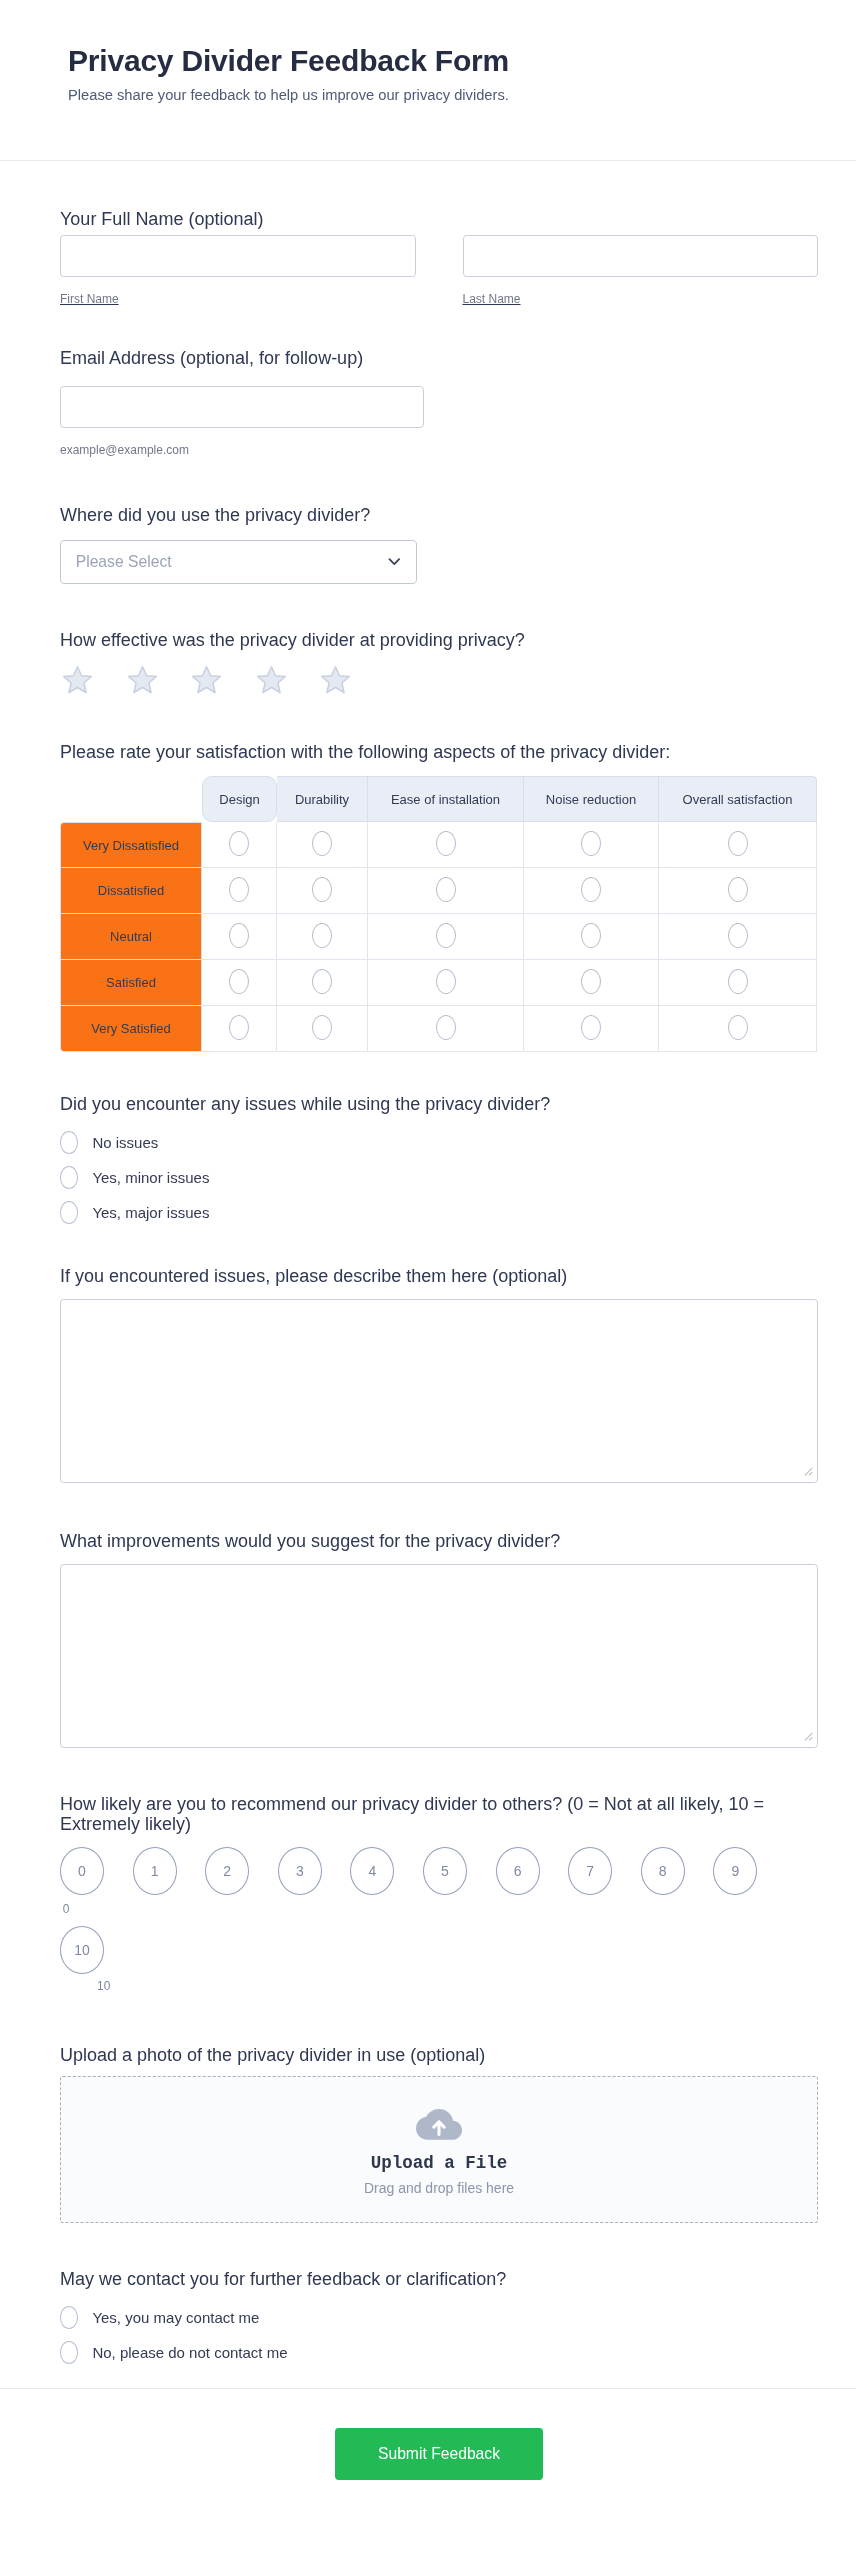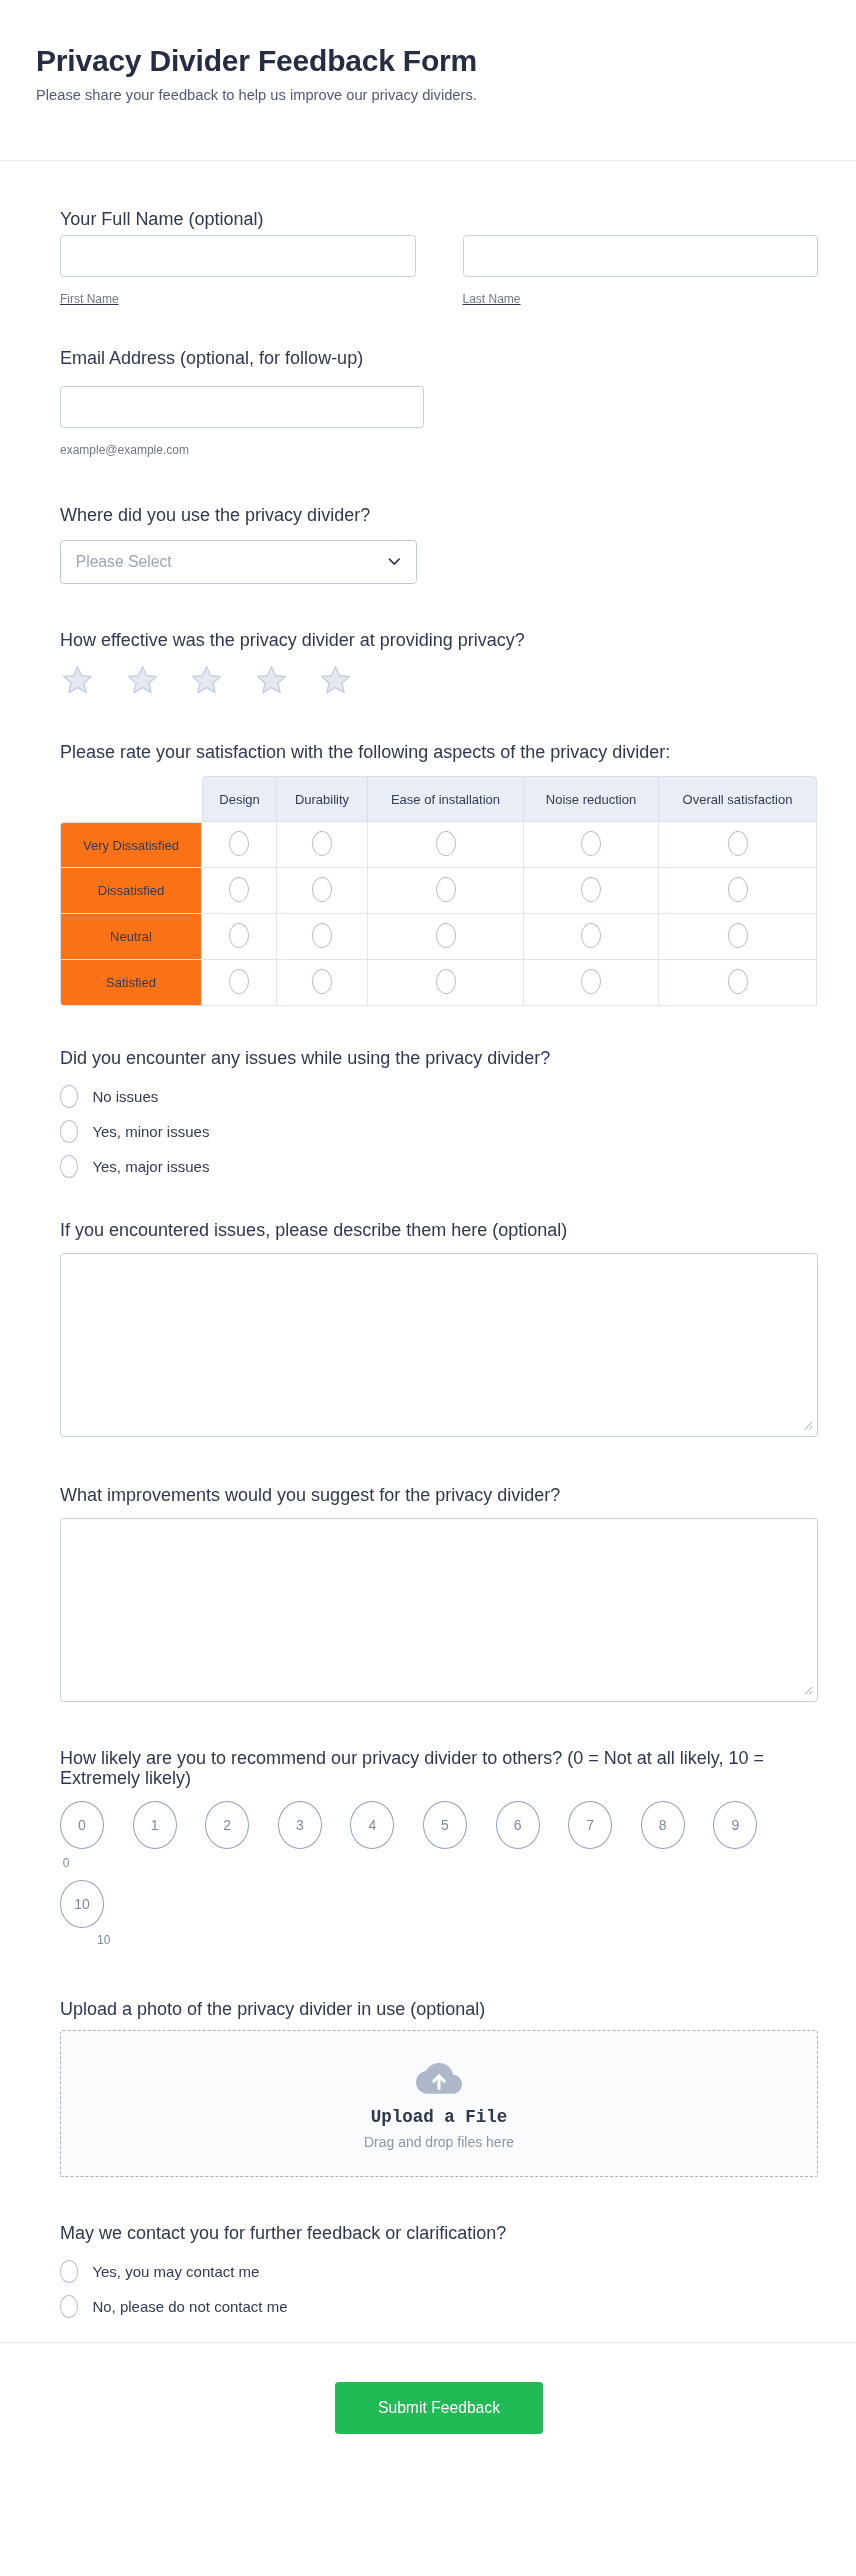--- a/index.html
+++ b/index.html
@@ -3,21 +3,21 @@
 <meta charset="utf-8">
 <style>
   * { box-sizing: border-box; }
   html, body { margin: 0; padding: 0; }
   body {
     width: 857px;
     background: #ffffff;
     font-family: "Liberation Sans", sans-serif;
     color: #2f3750;
   }
-  .header { padding: 44px 60px 0 36px; border-bottom: 0.9px solid #e8eaf1; padding-bottom: 57px; }
+  .header { padding: 44px 60px 0 68px; border-bottom: 0.9px solid #e8eaf1; padding-bottom: 57px; }
   .page-title { margin: 0; font-size: 30px; font-weight: 700; color: #262d42; letter-spacing: -0.2px; }
   .page-subtitle { margin-top: 9.2px; font-size: 14.7px; color: #4f5a78; }
 
   .form { width: 758px; margin-left: 60px; }
 
   .q { margin-top: 42px; }
   .q-label { font-size: 18px; font-weight: 500; color: #2f3852; line-height: 20px; }
   .mt52 { margin-top: 48px; } .mt50 { margin-top: 46px; } .mt48 { margin-top: 44px; } .mt56 { margin-top: 52px; }
 
   .name-row { display: flex; gap: 47px; margin-top: 6px; text-decoration: underline; }
@@ -41,21 +41,21 @@
   .star { cursor: pointer; line-height: 0; }
 
   table.matrix { margin-top: 14.7px; border-collapse: separate; border-spacing: 0; table-layout: fixed; }
   table.matrix th, table.matrix td { height: 46px; padding: 0; text-align: center; vertical-align: middle; }
   .m-corner { background: transparent; }
   .m-colhead {
     background: #e9edf6; font-size: 13px; font-weight: 500; color: #333b54;
     border-top: 0.9px solid #d8deea; border-right: 0.9px solid #d8deea; border-bottom: 0.9px solid #d8deea;
     padding: 0 5.5px;
   }
-  th.m-colhead:nth-child(2) { border-left: 0.9px solid #d8deea; border-top-left-radius: 4.6px; }
+  th.m-colhead:nth-child(2) { border-left: 0.9px solid #d8deea; border-top-left-radius: 4.6px; border-radius: 10px; }
   th.m-colhead:last-child { border-top-right-radius: 4.6px; }
   .m-rowhead {
     background: #f97316; font-size: 13px; font-weight: 500; color: #333b54;
     border-left: 0.9px solid #d8deea; border-right: 0.9px solid #d8deea; border-bottom: 0.9px solid #d8deea;
     padding: 0 9.2px; text-align: left;
   }
   tbody tr:first-child .m-rowhead { border-top: 0.9px solid #d8deea; border-top-left-radius: 4.6px; }
   tbody tr:last-child .m-rowhead { border-bottom-left-radius: 4.6px; }
   .m-cell { background: #fff; border-right: 0.9px solid #e0e5ef; border-bottom: 0.9px solid #e0e5ef; }
   .mradio {
@@ -209,20 +209,28 @@
         <tr>
           <th class="m-rowhead">Neutral</th>
           <td class="m-cell"><span class="mradio"></span></td>
           <td class="m-cell"><span class="mradio"></span></td>
           <td class="m-cell"><span class="mradio"></span></td>
           <td class="m-cell"><span class="mradio"></span></td>
           <td class="m-cell"><span class="mradio"></span></td>
         </tr>
         <tr>
           <th class="m-rowhead">Satisfied</th>
+          <td class="m-cell"><span class="mradio"></span></td>
+          <td class="m-cell"><span class="mradio"></span></td>
+          <td class="m-cell"><span class="mradio"></span></td>
+          <td class="m-cell"><span class="mradio"></span></td>
+          <td class="m-cell"><span class="mradio"></span></td>
+        </tr>
+        <tr>
+          <th class="m-rowhead">Very Satisfied</th>
           <td class="m-cell"><span class="mradio"></span></td>
           <td class="m-cell"><span class="mradio"></span></td>
           <td class="m-cell"><span class="mradio"></span></td>
           <td class="m-cell"><span class="mradio"></span></td>
           <td class="m-cell"><span class="mradio"></span></td>
         </tr>
       </tbody>
     </table>
   </div>
 

